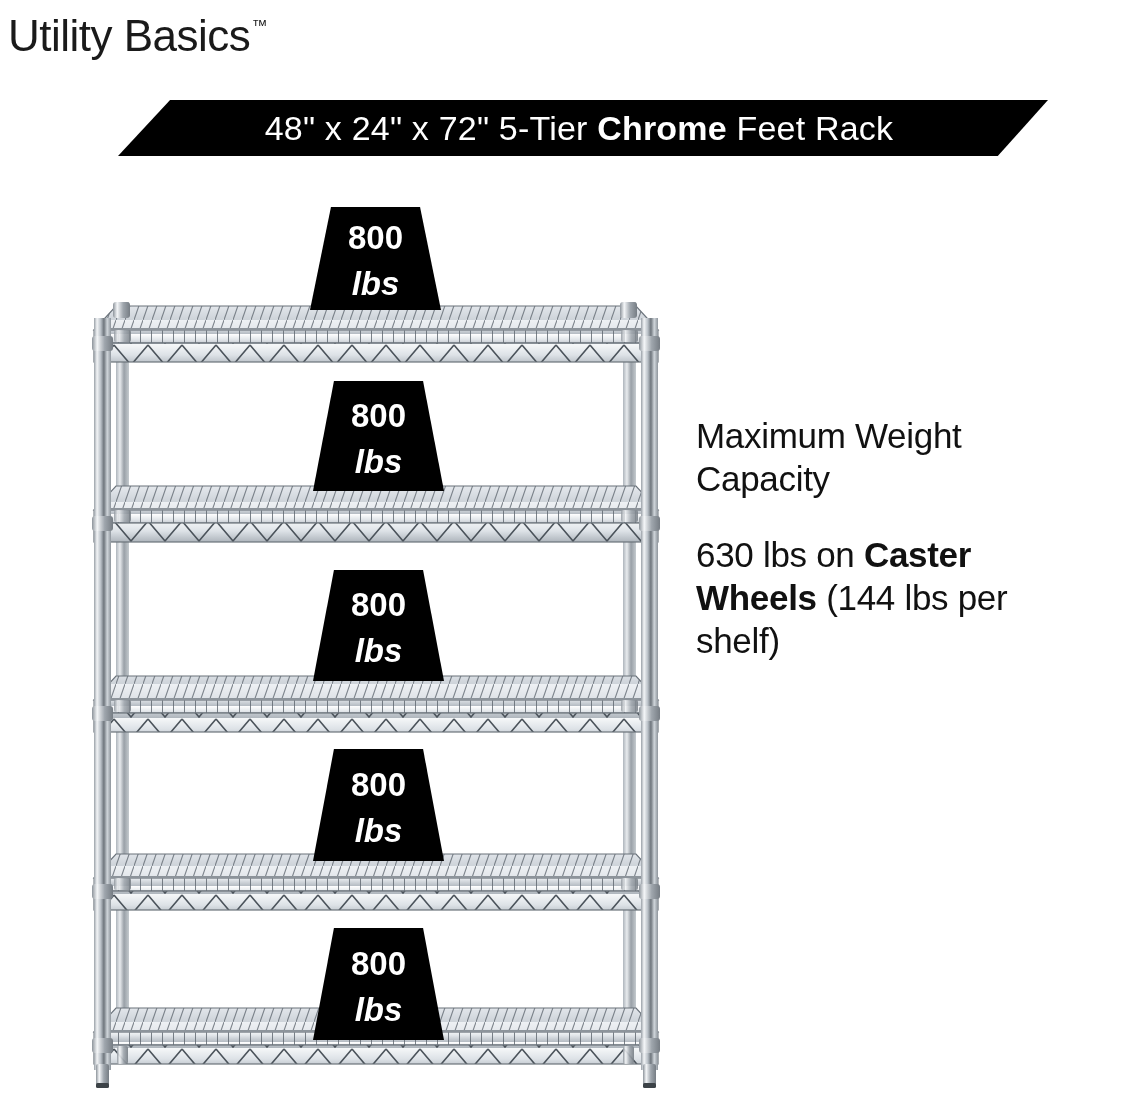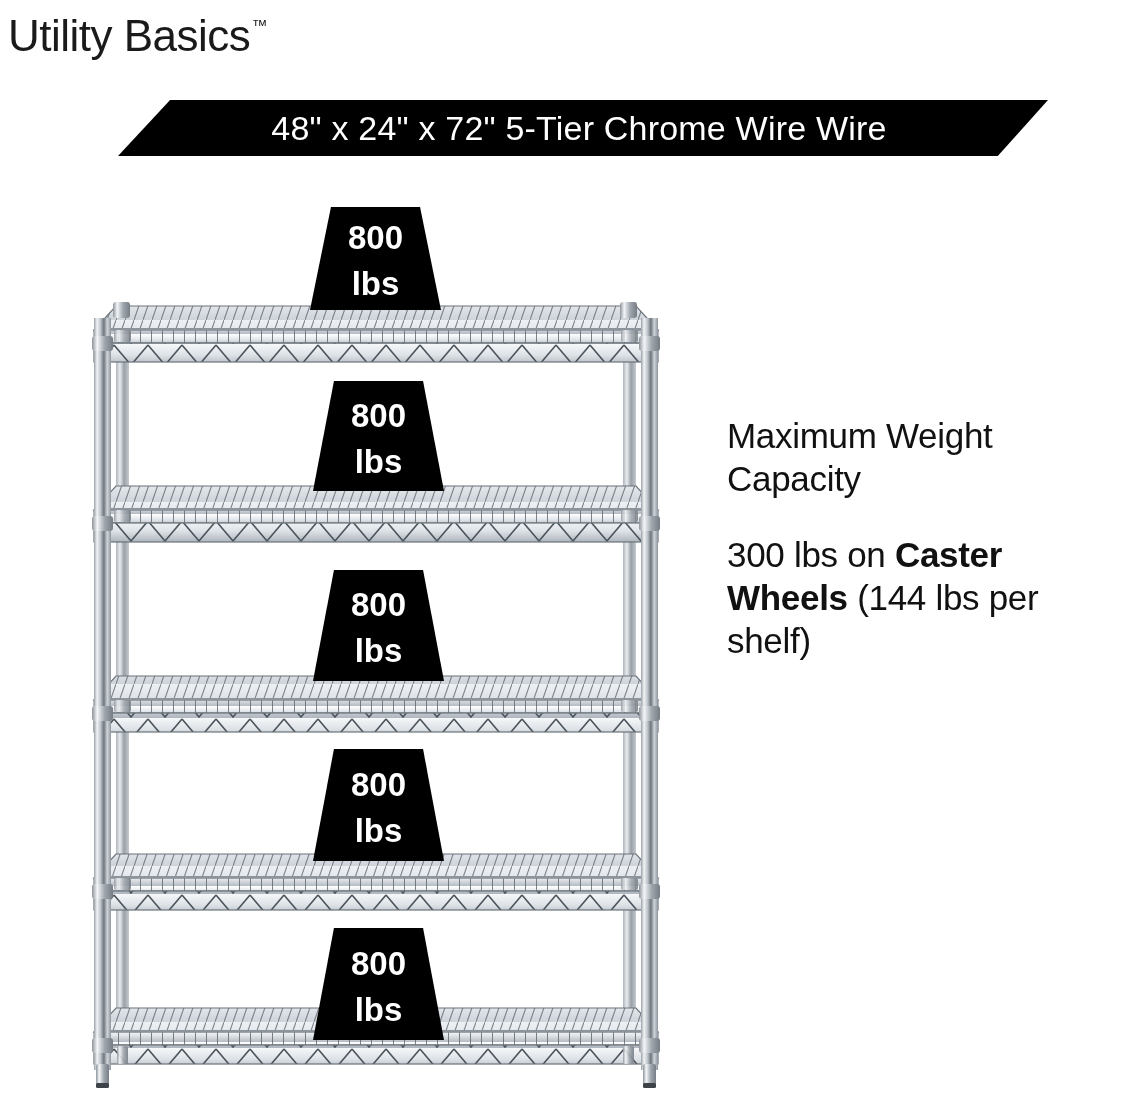--- a/index.html
+++ b/index.html
@@ -54,21 +54,21 @@
     justify-content: center;
   }
   #banner-text {
     color: #ffffff;
     font-size: 34px;
     font-weight: 400;
     letter-spacing: 0.2px;
     white-space: nowrap;
     transform: translateX(-4px);
   }
-  #banner-text b { font-weight: 400; }
+  #banner-text b { font-weight: 700; }
 
   
   #rack {
     position: absolute;
     left: 80px;
     top: 190px;
     width: 610px;
     height: 900px;
   }
   #rack-svg { display: block; width: 610px; height: 900px; }
@@ -96,26 +96,26 @@
     display: flex;
     flex-direction: column;
     justify-content: center;
     align-items: center;
     height: 100%;
     gap: 13px;
     padding-top: 4px;
     box-sizing: border-box;
   }
   .badge .num { font-size: 33px; letter-spacing: 0px; }
-  .badge .unit { font-size: 33px; letter-spacing: 0px; }
+  .badge .unit { font-size: 33px; letter-spacing: 0px; font-style: italic; }
 
   
   #copy {
     position: absolute;
-    left: 727px;
+    left: 696px;
     top: 415px;
     width: 372px;
   }
   #copy p {
     margin: 0;
     font-size: 35px;
     line-height: 1.22;
     font-weight: 400;
     color: #111111;
     letter-spacing: -0.3px;
@@ -128,21 +128,21 @@
 <body>
 
 <div id="page">
 
   <div id="brand">
     <span>Utility Basics</span><span class="tm">™</span>
   </div>
 
   <div id="banner">
     <div id="banner-text">
-      <span>48" x 24" x 72" 5-Tier </span><b>Chrome</b><span> Wire Wire</span>
+      <span>48" x 24" x 72" 5-Tier </span><b>Chrome</b><span> Feet Rack</span>
     </div>
   </div>
 
   <div id="rack">
     <svg id="rack-svg" viewBox="0 0 610 900" xmlns="http://www.w3.org/2000/svg">
       <defs>
         <linearGradient id="postG" x1="0" y1="0" x2="1" y2="0">
           <stop offset="0%" stop-color="#9aa1a8"></stop>
           <stop offset="18%" stop-color="#f2f4f6"></stop>
           <stop offset="40%" stop-color="#b9c0c7"></stop>
@@ -312,17 +312,17 @@
       <span class="num">800</span>
       <span class="unit">lbs</span>
     </div>
   </div>
 
   <div id="copy">
     <p class="heading">Maximum Weight Capacity</p>
 
 
     <p class="para">
-      <span>300 lbs on </span><b>Caster Wheels</b><span> (144 lbs per shelf)</span>
+      <span>630 lbs on </span><b>Caster Wheels</b><span> (144 lbs per shelf)</span>
     </p>
   </div>
 
 </div>
 
 </body></html>

